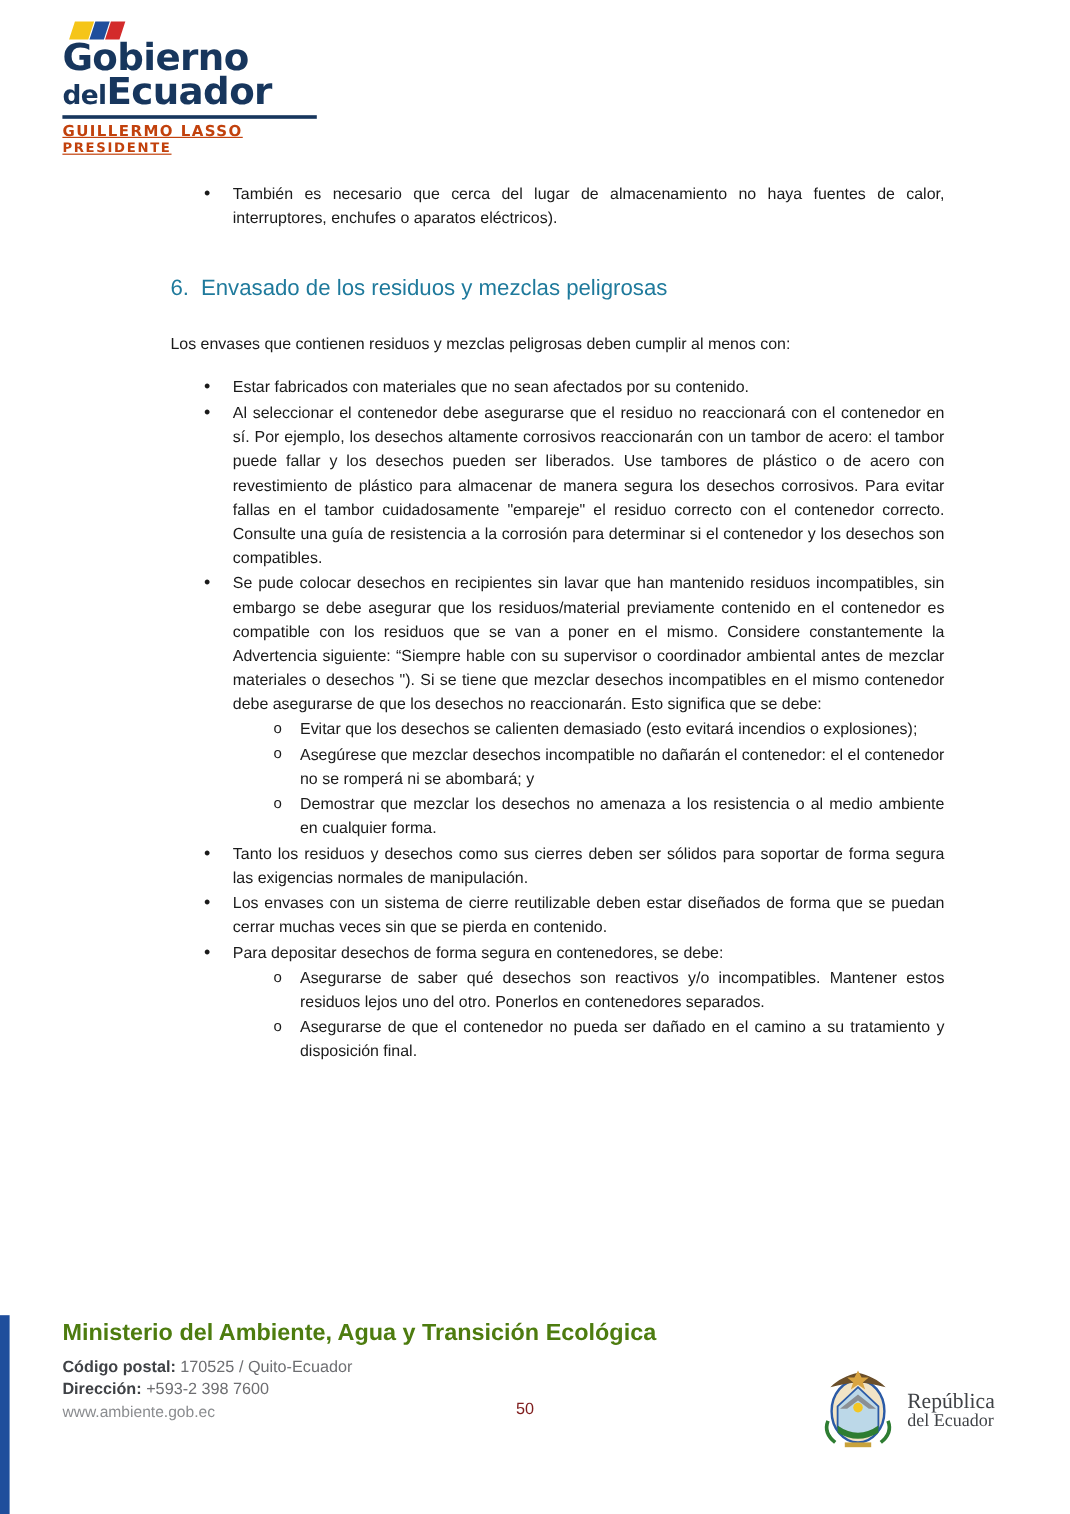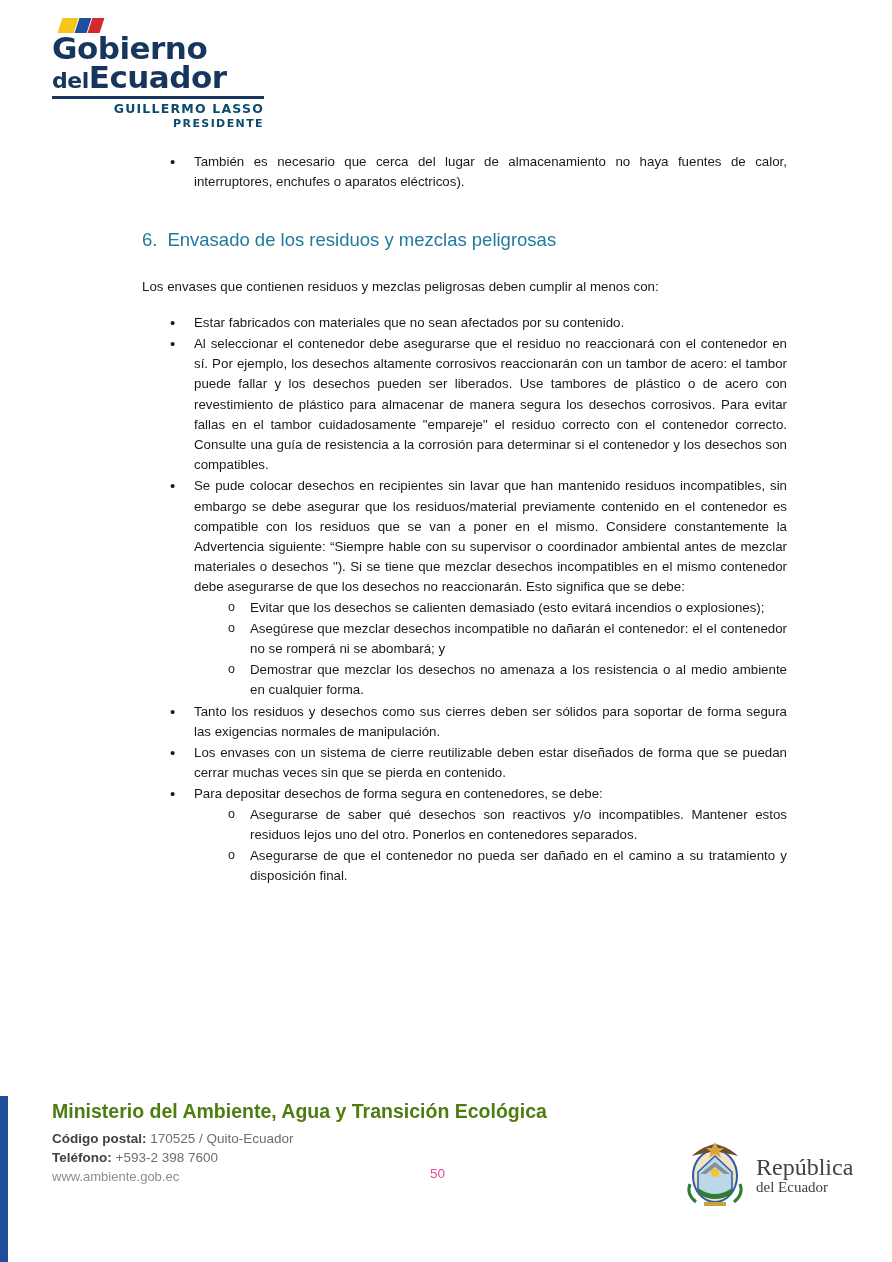--- a/index.html
+++ b/index.html
@@ -59,25 +59,26 @@
   .logo-rule {
     width: 212px;
     height: 3px;
     background: #17365d;
     margin: 5px 0 3px 0;
   }
   .logo-president {
     font-family: "DejaVu Sans", sans-serif;
     font-weight: bold;
     font-size: 12.5px;
-    color: #0c4a6e;
+    color: #c2410c;
     letter-spacing: 1.2px;
-    text-align: right;
+    text-align: left;
     width: 212px;
     line-height: 1.15;
+    text-decoration: underline;
   }
   .logo-president .sub {
     font-size: 11px;
     letter-spacing: 1.4px;
   }
 
   
   .content {
     position: absolute;
     left: 142px;
@@ -171,40 +172,40 @@
   .footer-url {
     font-size: 13px;
     color: #8b8d90;
     margin-top: 2px;
   }
   .page-number {
     position: absolute;
     left: 430px;
     top: 1166px;
     font-size: 13.5px;
-    color: #ec4899;
+    color: #7f1d1d;
   }
 
   
   .coat {
     position: absolute;
     left: 684px;
     top: 1138px;
     width: 180px;
     height: 74px;
     display: flex;
     align-items: center;
     gap: 10px;
   }
   .coat-text {
     font-family: "Liberation Serif", serif;
     color: #3f4246;
     line-height: 1.05;
   }
-  .coat-text .l1 { font-size: 24px; }
+  .coat-text .l1 { font-size: 18px; }
   .coat-text .l2 { font-size: 15px; }
 </style>
 </head>
 <body>
 
 <div class="header">
   <div class="logo-flag">
     <div class="band b1"></div>
     <div class="band b2"></div>
     <div class="band b3"></div>
@@ -258,21 +259,21 @@
 
 <div class="footer-bar"></div>
 
 <div class="footer">
   <div class="footer-title">Ministerio del Ambiente, Agua y Transición Ecológica</div>
   <div class="footer-line">
     <b>Código postal:</b>
     <span>170525 / Quito-Ecuador</span>
   </div>
   <div class="footer-line">
-    <b>Teléfono:</b>
+    <b>Dirección:</b>
     <span>+593-2 398 7600</span>
   </div>
   <div class="footer-url">www.ambiente.gob.ec</div>
 </div>
 
 <div class="page-number">50</div>
 
 <div class="coat">
   <svg width="62" height="70" viewBox="0 0 62 70">
     <ellipse cx="31" cy="36" rx="22" ry="26" fill="#f2e4c6" stroke="#2b5aa6" stroke-width="2"></ellipse>

